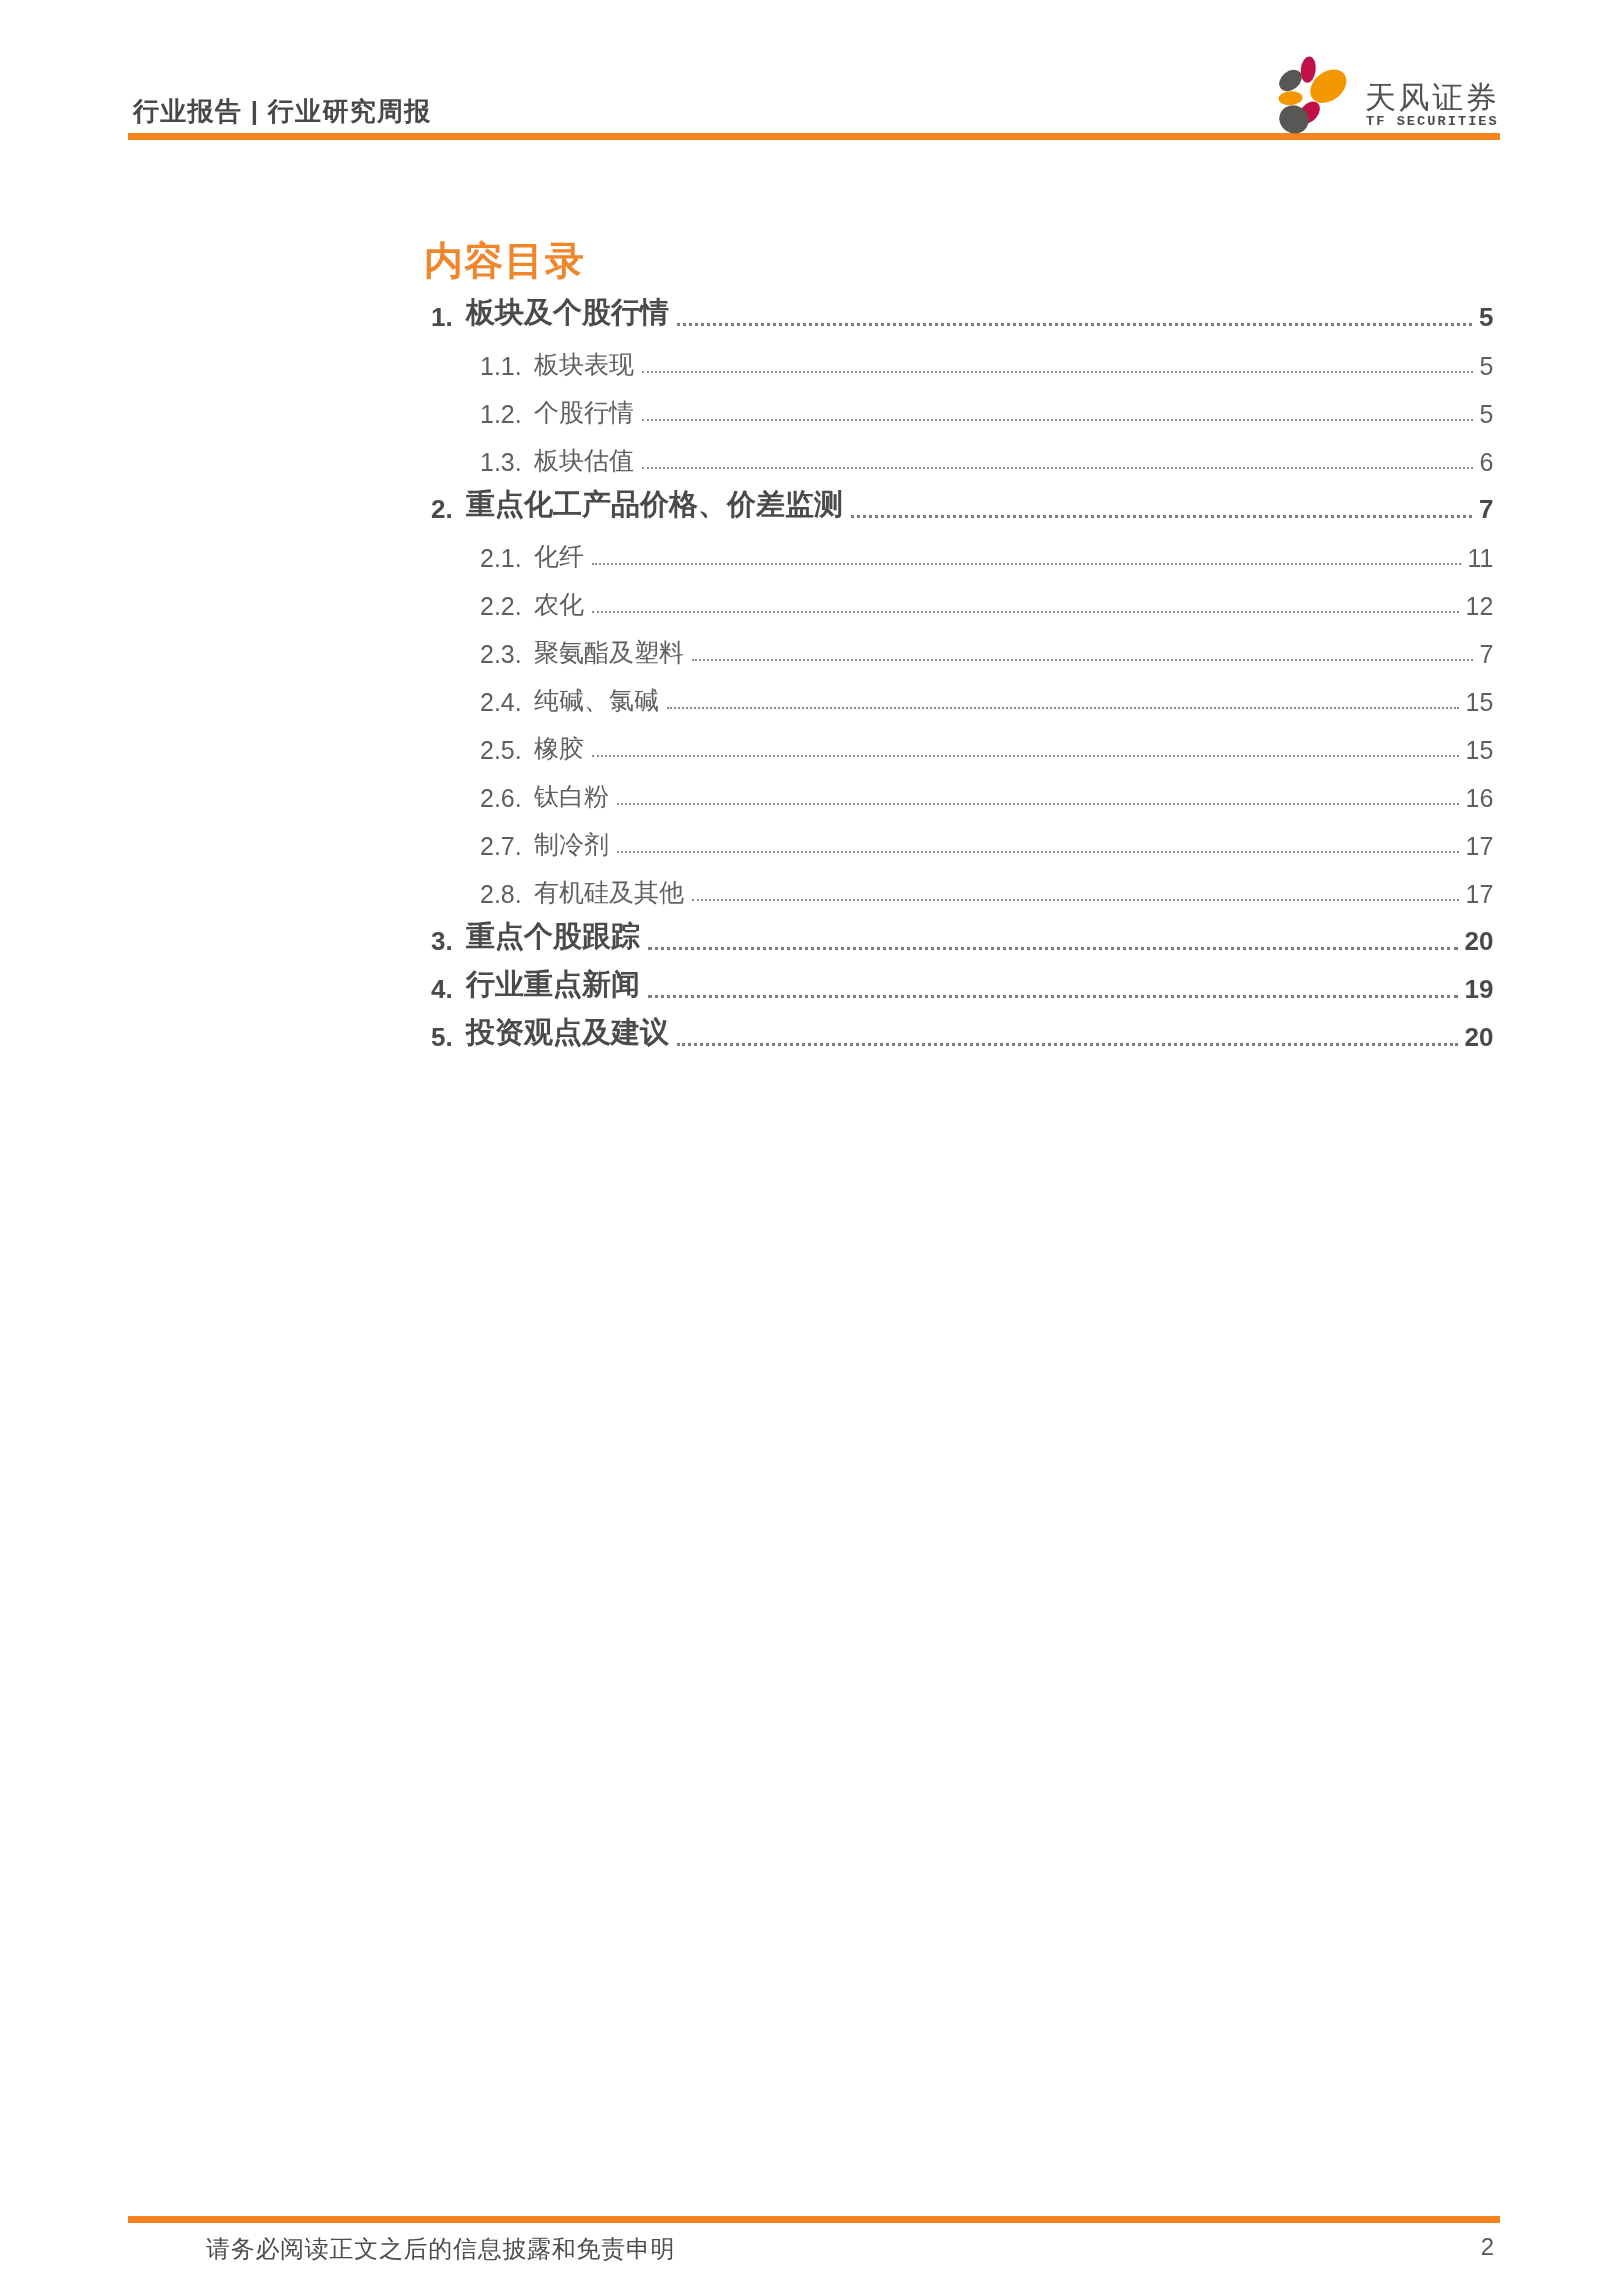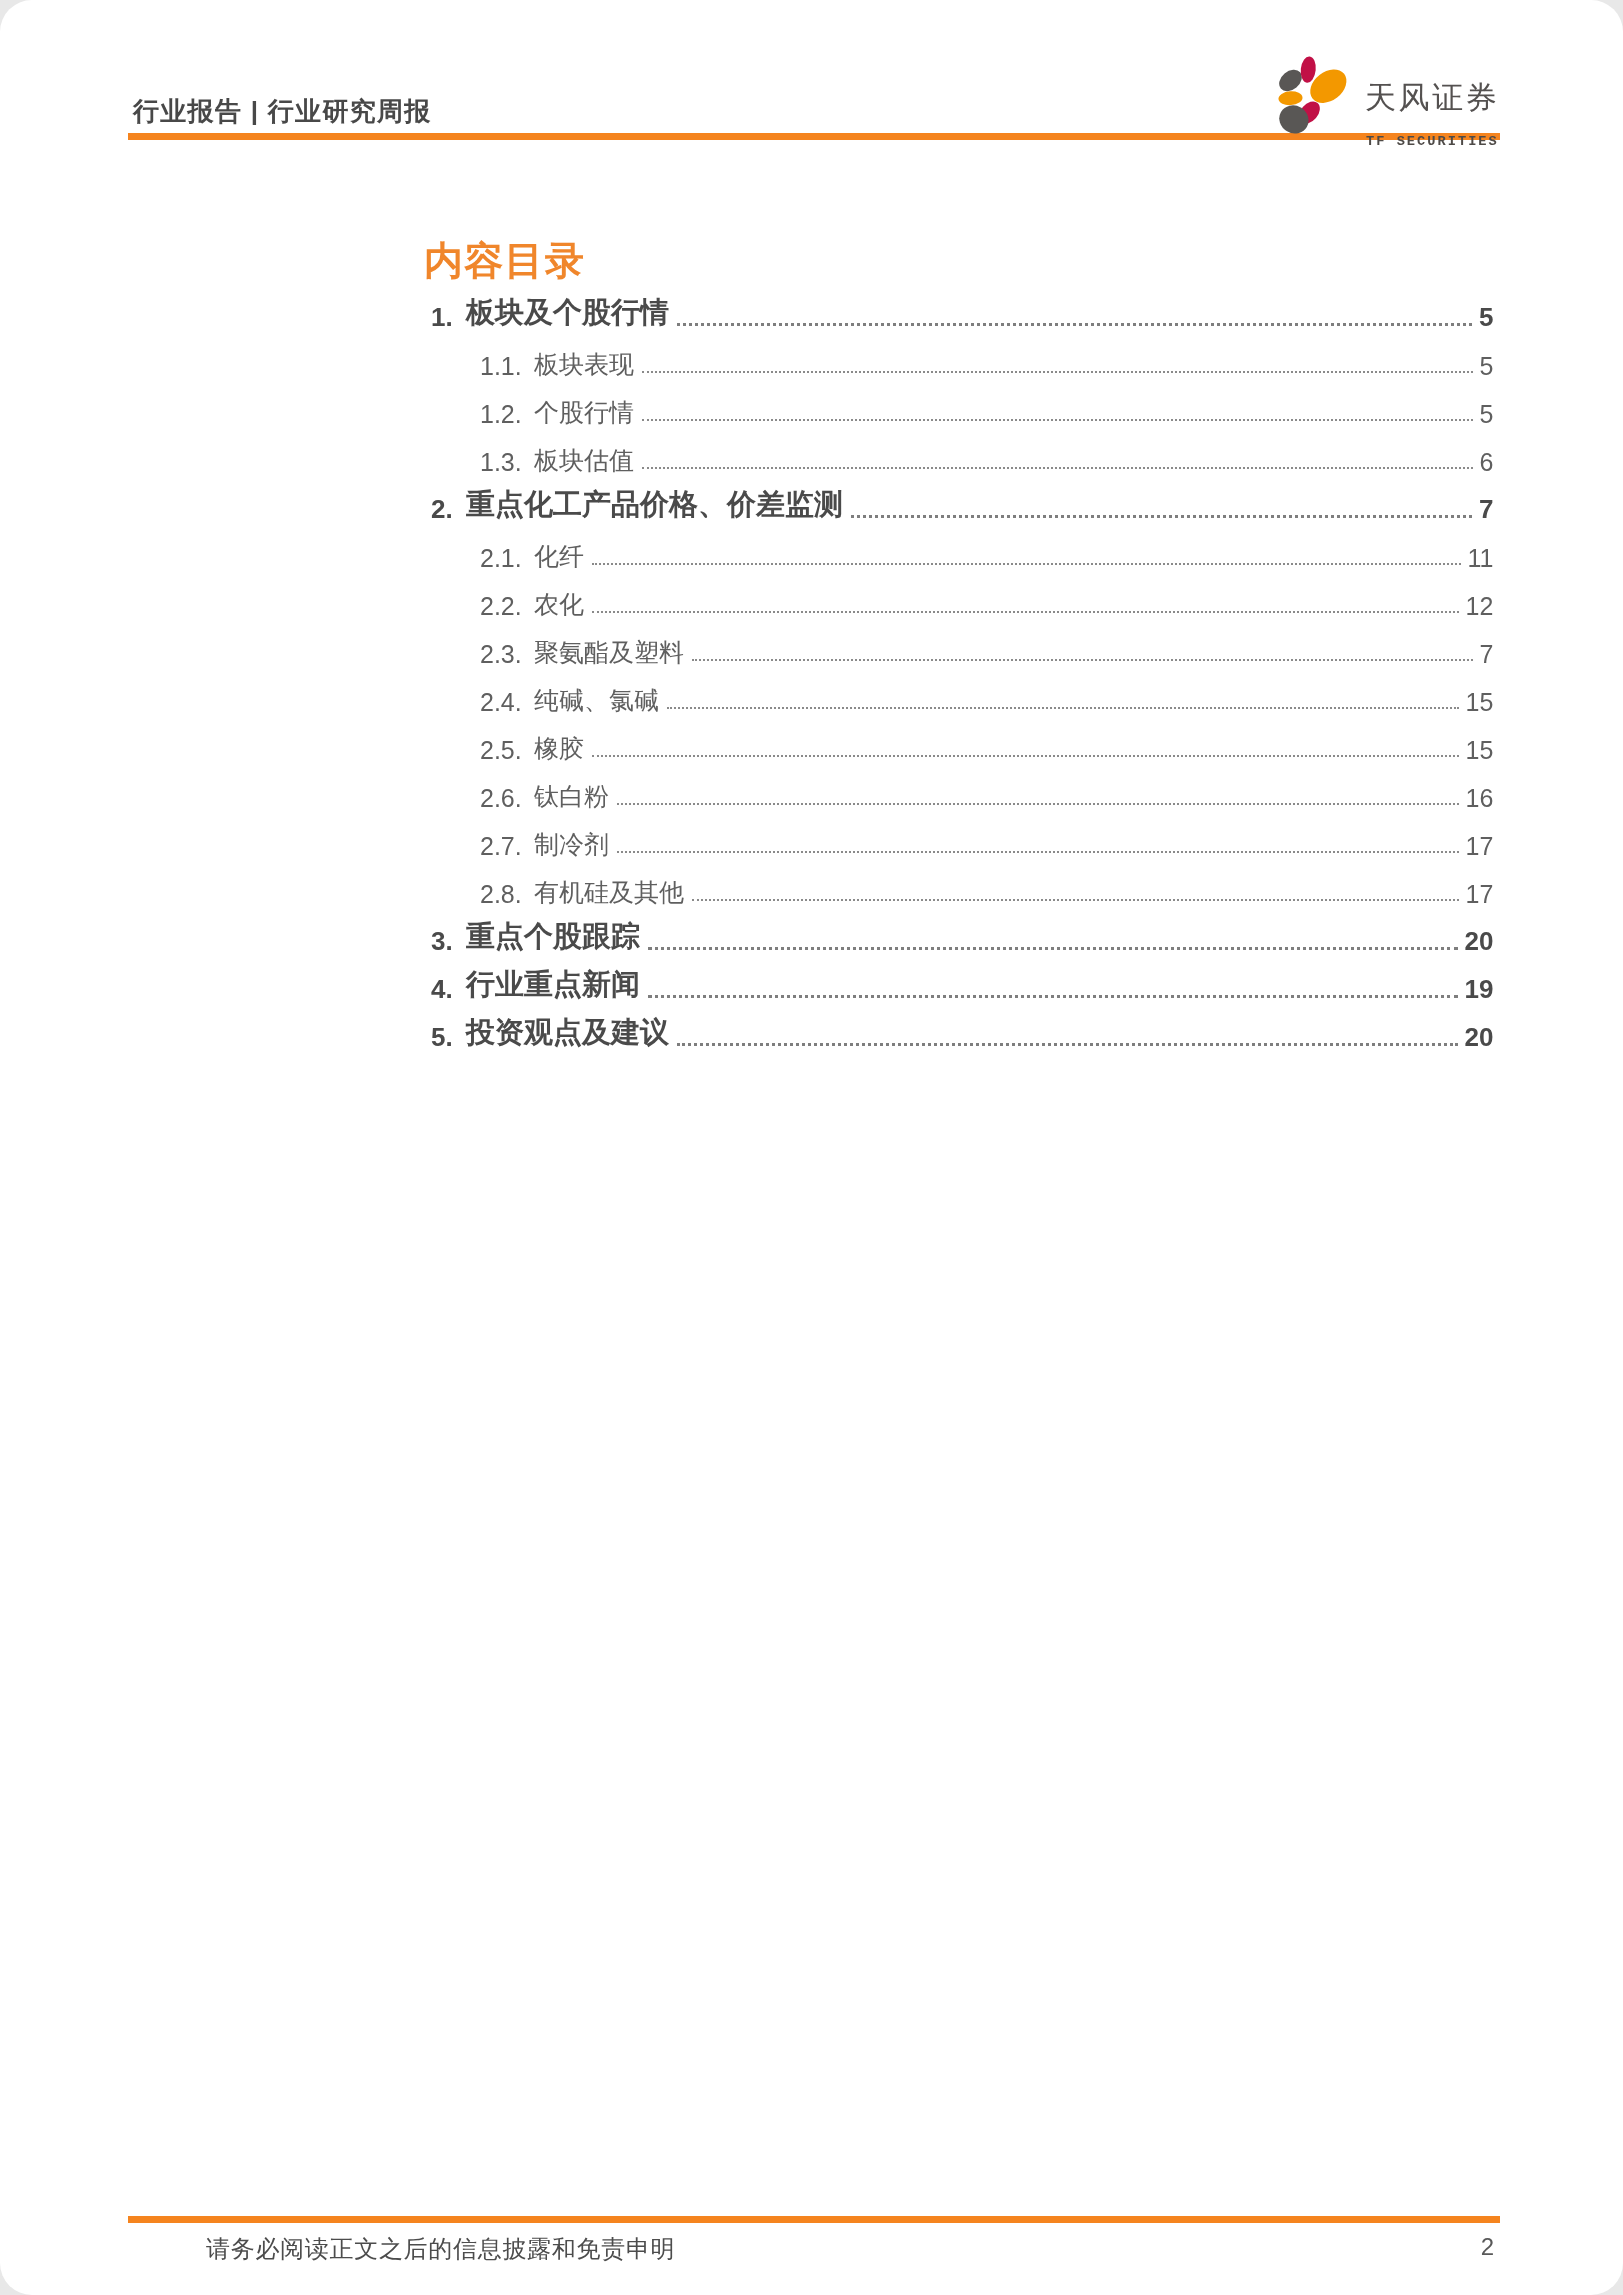--- a/index.html
+++ b/index.html
@@ -13,21 +13,20 @@
     --dot-gray:#8A8A8A;
   }
   *{margin:0;padding:0;box-sizing:border-box;}
   html,body{background:#e8e8e8;}
   .page{
     position:relative;
     width:1623px;height:2295px;
     background:#ffffff;
     font-family:"Liberation Sans","DejaVu Sans",sans-serif;
     overflow:hidden;
-    border-radius:32px;
   }
   
   .header-label{
     position:absolute;left:133px;top:94px;
     font-size:26px;font-weight:bold;color:#484848;
     letter-spacing:1.3px;white-space:nowrap;
   }
   .header-rule{
     position:absolute;left:128px;top:133px;
     width:1372px;height:6.5px;
@@ -39,21 +38,21 @@
   .petal-crimson{fill:var(--logo-crimson);}
   .petal-orange{fill:var(--logo-orange);}
   .logo-cn{
     position:absolute;left:90px;top:30px;
     font-size:31px;color:#545150;letter-spacing:2.6px;
     font-weight:500;white-space:nowrap;
   }
   .logo-en{
     position:absolute;left:91px;top:67px;
     font-size:13.7px;font-weight:bold;color:#4E4A47;
-    letter-spacing:2px;white-space:nowrap;margin-top:20px;
+    letter-spacing:2px;white-space:nowrap;
   }
   
   .toc-title{
     position:absolute;left:424px;top:234px;
     font-size:39px;font-weight:bold;color:var(--title-orange);
     letter-spacing:1.3px;
   }
   .toc{
     position:absolute;left:431px;top:289px;width:1065px;
     display:flex;flex-direction:column;

